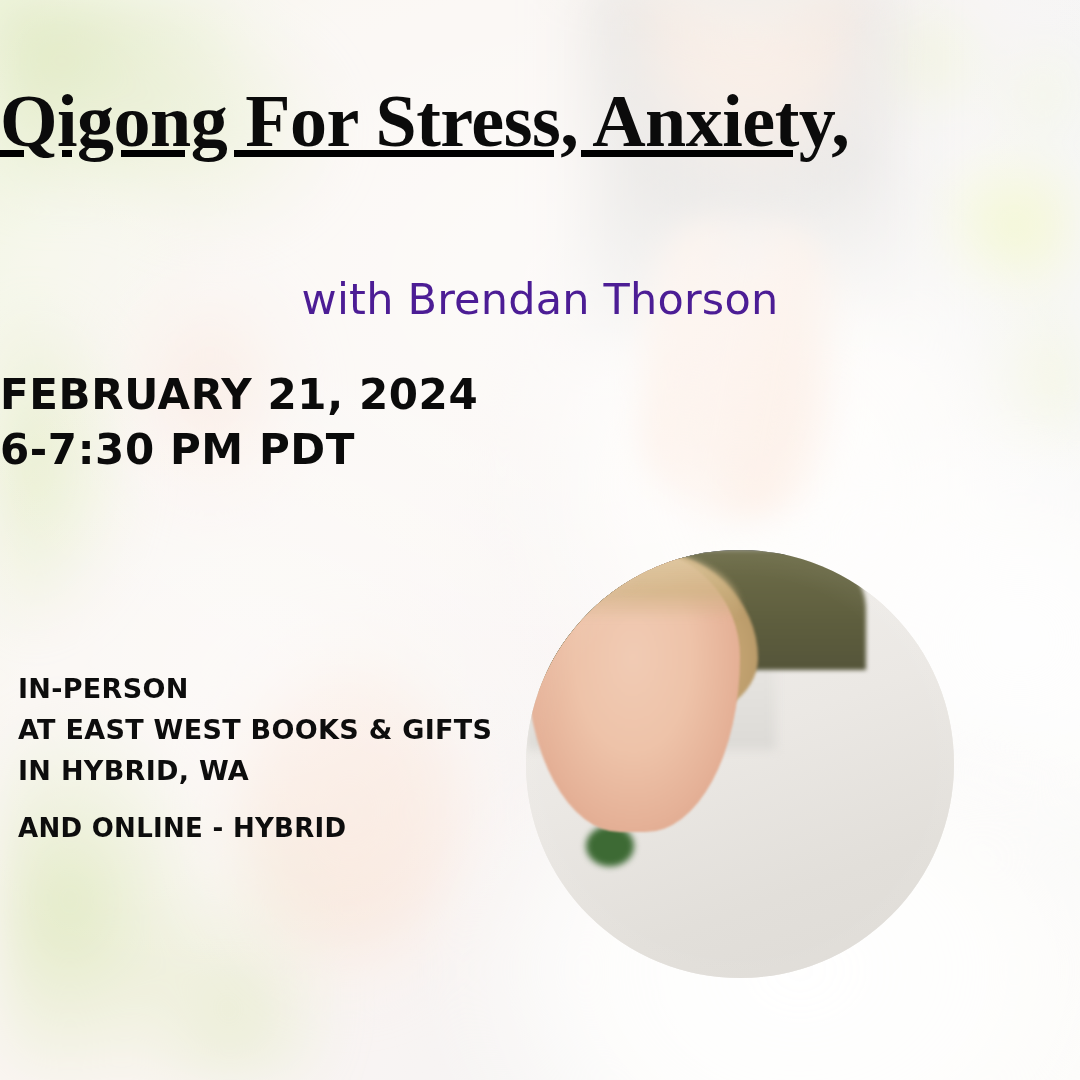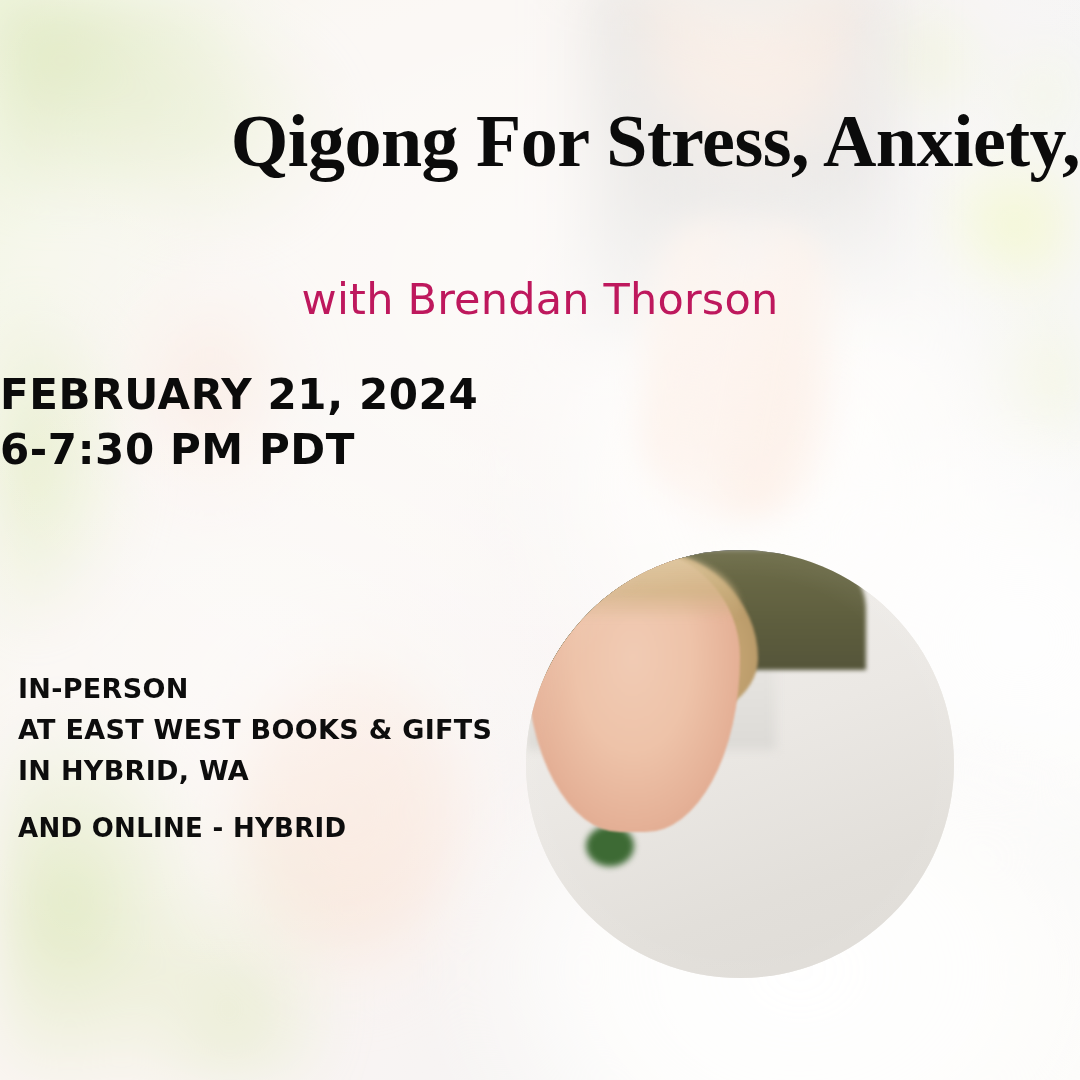--- a/index.html
+++ b/index.html
@@ -177,45 +177,46 @@
   }
 
   
   .content {
     position: absolute;
     inset: 0;
   }
 
   .title-block {
     position: absolute;
-    top: 100px;
+    top: 80px;
     left: 0;
     right: 0;
-    text-align: right;
+    text-align: left;
+    text-decoration: underline;
   }
   .title-line {
     font-family: "Liberation Serif", "DejaVu Serif", serif;
     font-weight: 700;
     font-size: 74px;
     line-height: 1.13;
     color: #0b0b0b;
     letter-spacing: -0.5px;
     white-space: nowrap;
   }
 
   .presenter {
     position: absolute;
     top: 274px;
     left: 0;
     right: 0;
     text-align: center;
     font-family: "DejaVu Sans", sans-serif;
     font-weight: 400;
     font-size: 43px;
-    color: #be185d;
+    color: #4c1d95;
     letter-spacing: 0.2px;
   }
 
   .datetime-block {
     position: absolute;
     top: 368px;
     left: 0;
     right: 0;
   }
   .datetime-line {

